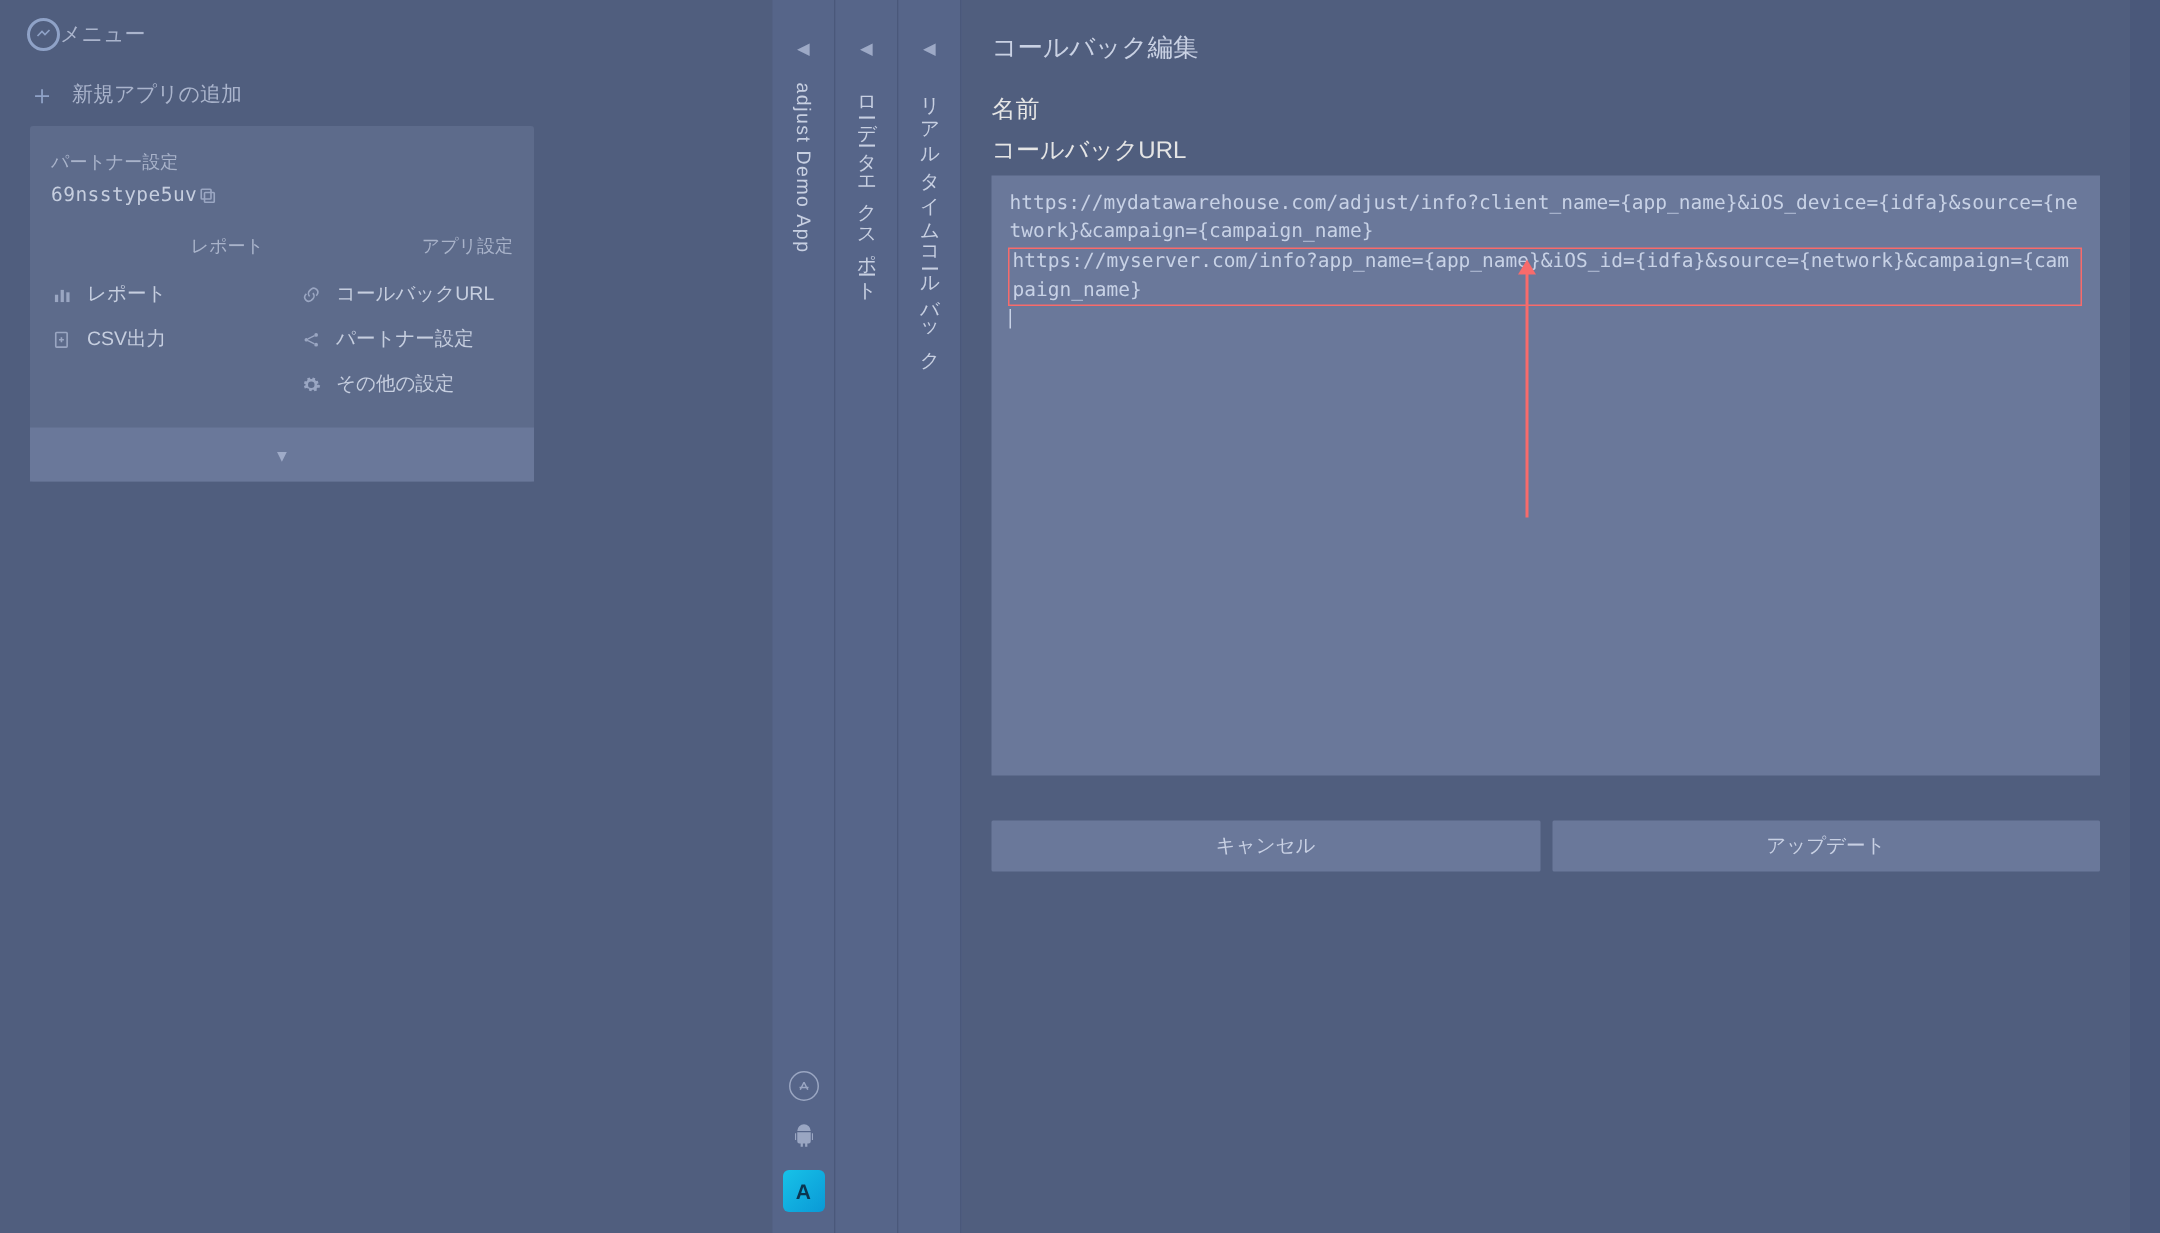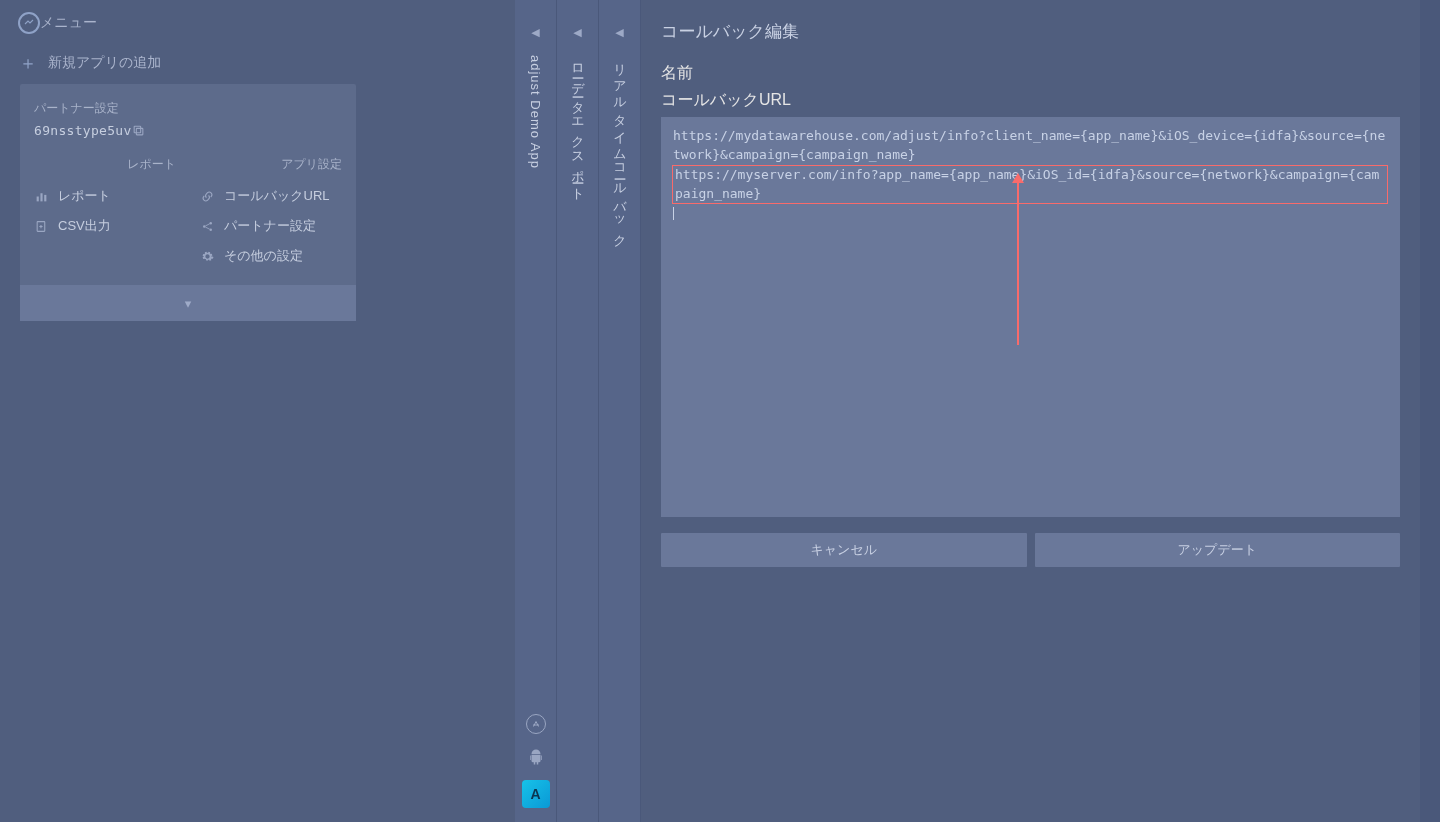--- a/index.html
+++ b/index.html
@@ -212,21 +212,21 @@
     content:"";
     position:absolute;
     top:-8px; left:-5px;
     border-left:6px solid transparent;
     border-right:6px solid transparent;
     border-bottom:10px solid #f86b6b;
   }
 
   .button-row {
     display:flex; gap: 8px;
-    margin-top: 16px;
+    margin-top: 30px;
   }
   .btn {
     flex:1;
     height: 34px;
     background:#6a789a;
     color:#c8d0e3;
     display:flex;align-items:center;justify-content:center;
     font-size:13px;
     border-radius:1px;
     cursor:pointer;

